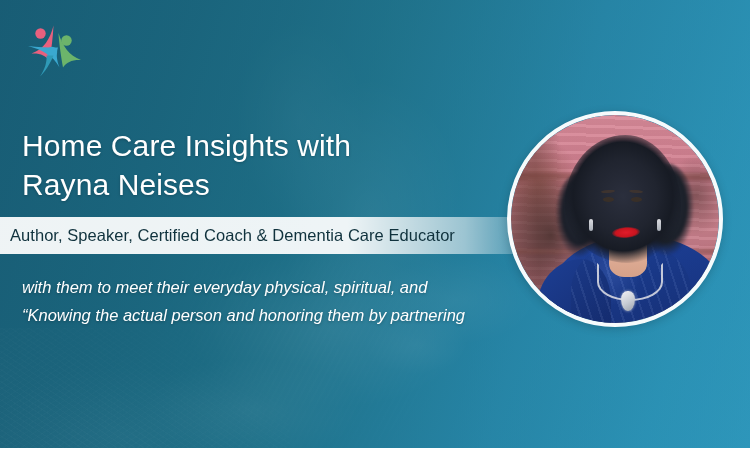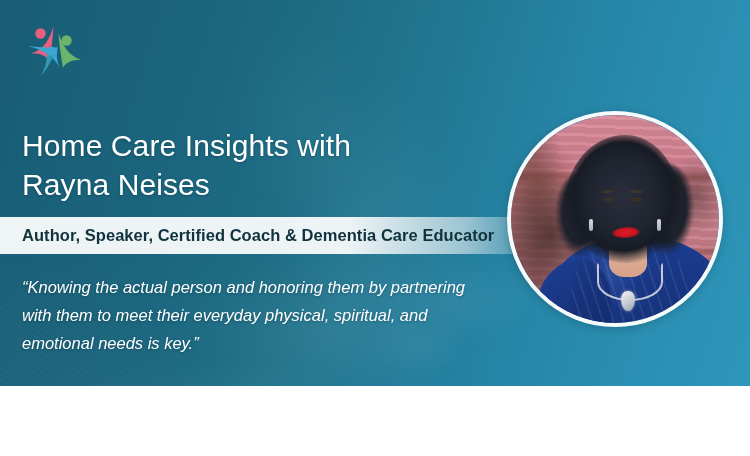--- a/index.html
+++ b/index.html
@@ -3,21 +3,21 @@
 <meta charset="utf-8">
 <style>
   html, body {
     margin: 0;
     padding: 0;
     background: #ffffff;
   }
   #banner {
     position: relative;
     width: 750px;
-    height: 386px;
+    height: 448px;
     overflow: hidden;
     font-family: "Liberation Sans", sans-serif;
     -webkit-font-smoothing: antialiased;
   }
 
   
   .bg-base {
     position: absolute;
     inset: 0;
     background: linear-gradient(108deg,
@@ -120,23 +120,23 @@
     background: linear-gradient(90deg,
         rgba(255,255,255,.93) 0%,
         rgba(255,255,255,.92) 62%,
         rgba(255,255,255,.55) 83%,
         rgba(255,255,255,.12) 95%,
         rgba(255,255,255,0) 100%);
     display: flex;
     align-items: center;
   }
   .subtitle-band .txt {
-    margin-left: 22px;
+    margin-left: 10px;
     font-size: 16.5px;
-    font-weight: 700;
+    font-weight: 400;
     color: #10323d;
     letter-spacing: .05px;
     white-space: nowrap;
   }
 
   
   .quote {
     position: absolute;
     left: 22px;
     top: 273px;
@@ -351,23 +351,22 @@
   <div class="headline">
     <span class="ln1">Home Care Insights with</span>
     <span class="ln2">Rayna Neises</span>
   </div>
 
   <div class="subtitle-band">
     <span class="txt">Author, Speaker, Certified Coach &amp; Dementia Care Educator</span>
   </div>
 
   <div class="quote">
+    <span>with them to meet their everyday physical, spiritual, and</span>
     <span>“Knowing the actual person and honoring them by partnering</span>
-    <span>with them to meet their everyday physical, spiritual, and</span>
-    <span>emotional needs is key.”</span>
   </div>
 
   <div class="portrait">
     <div class="photo">
       <div class="pr-bg"></div>
       <div class="pr-bg2"></div>
       <div class="pr-rail"></div>
       <div class="pr-rail2"></div>
       <div class="pr-body"></div>
       <div class="pr-shoulder-l"></div>

